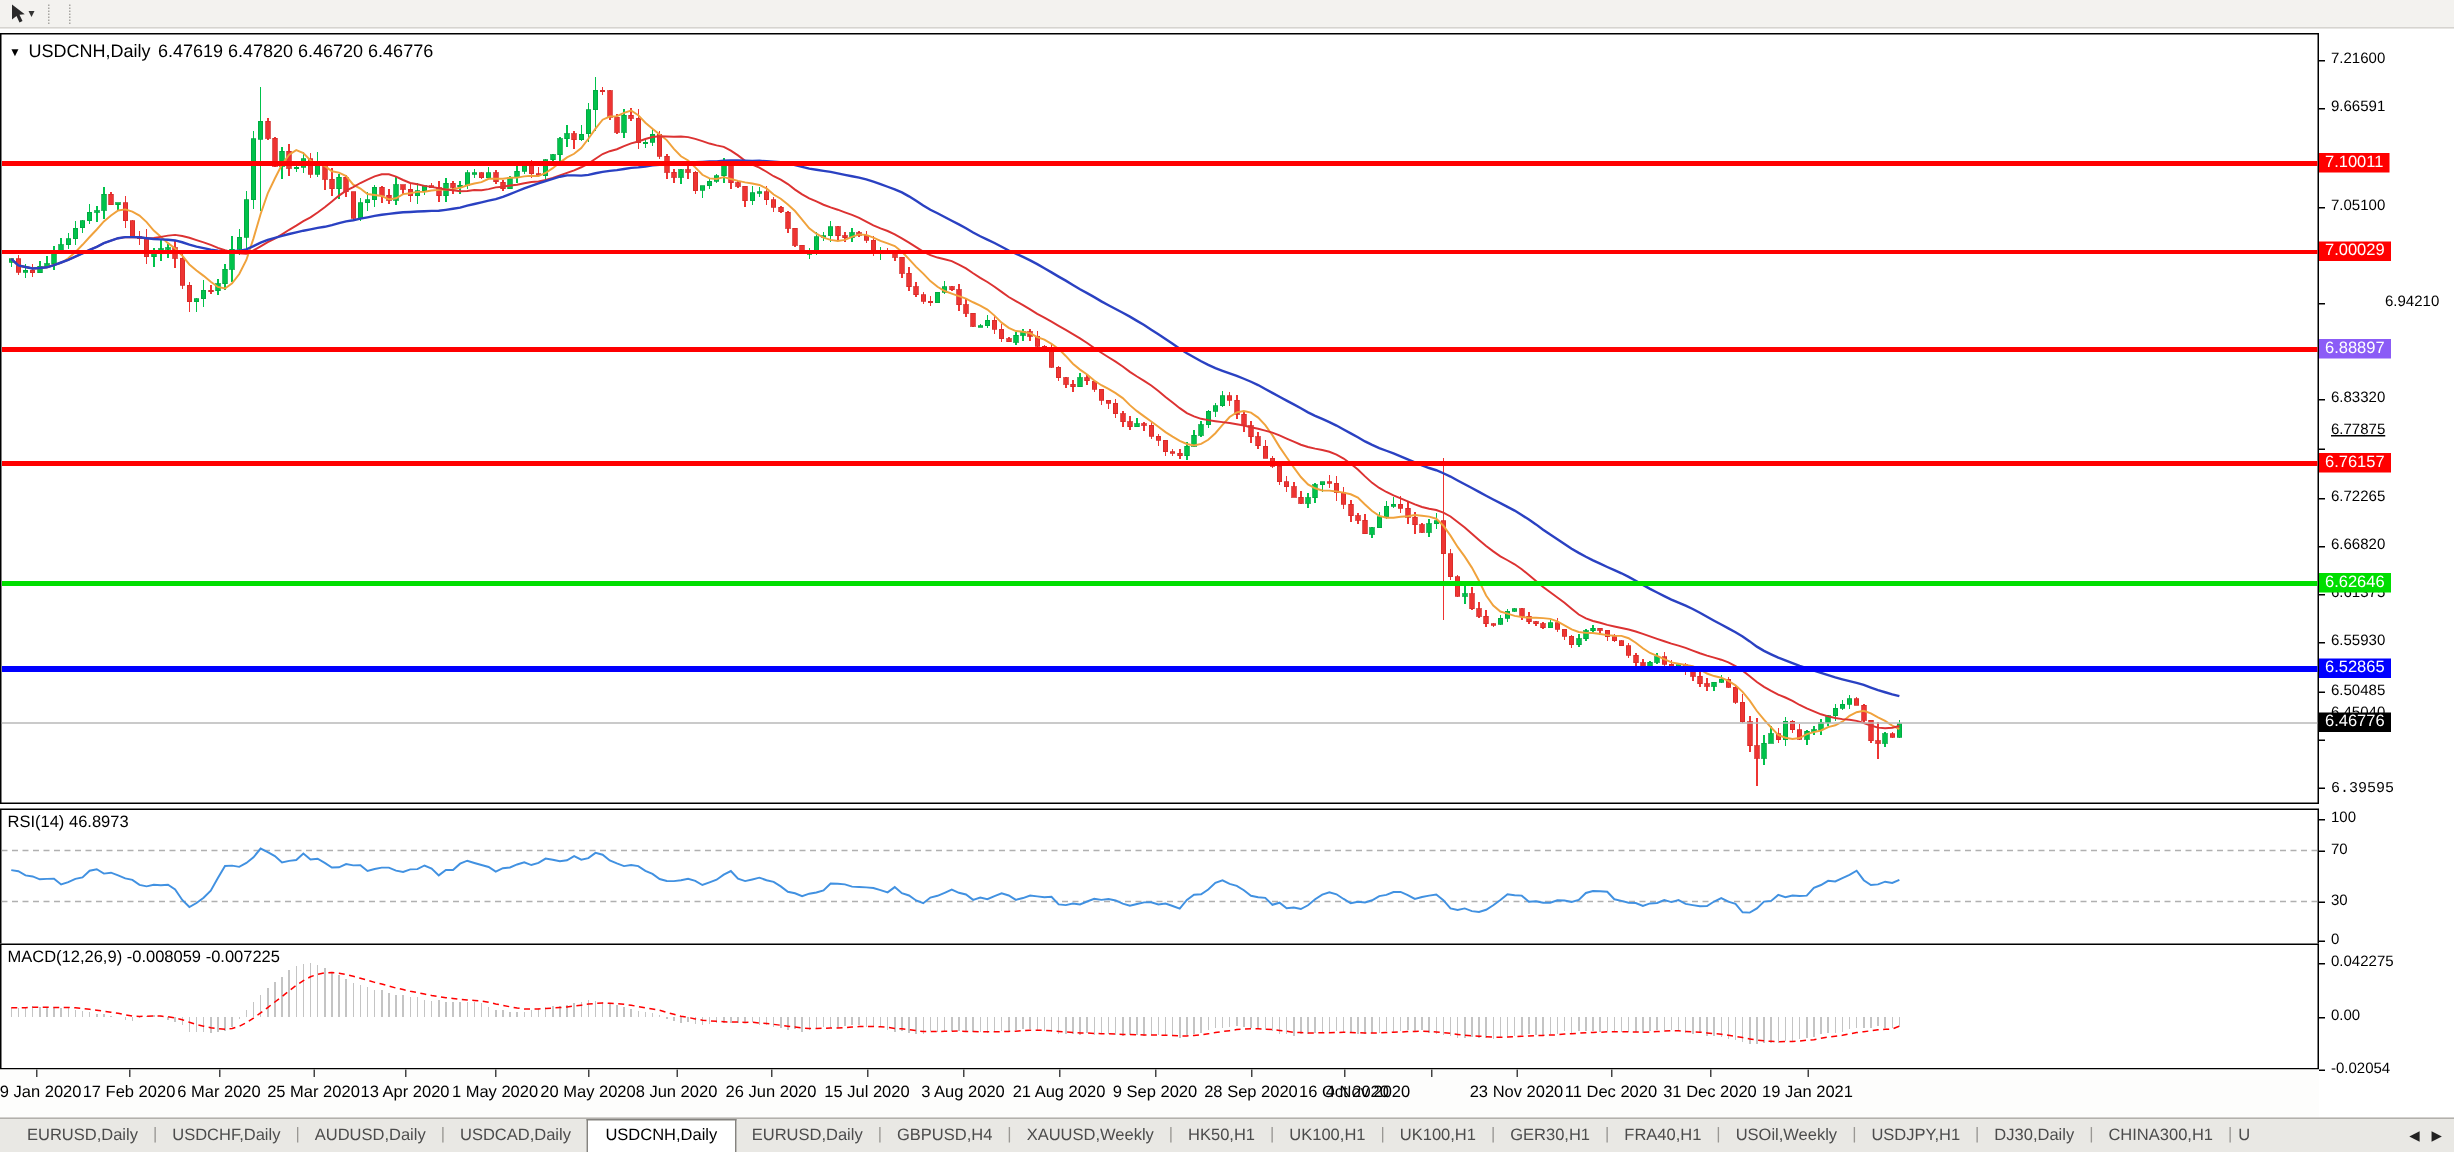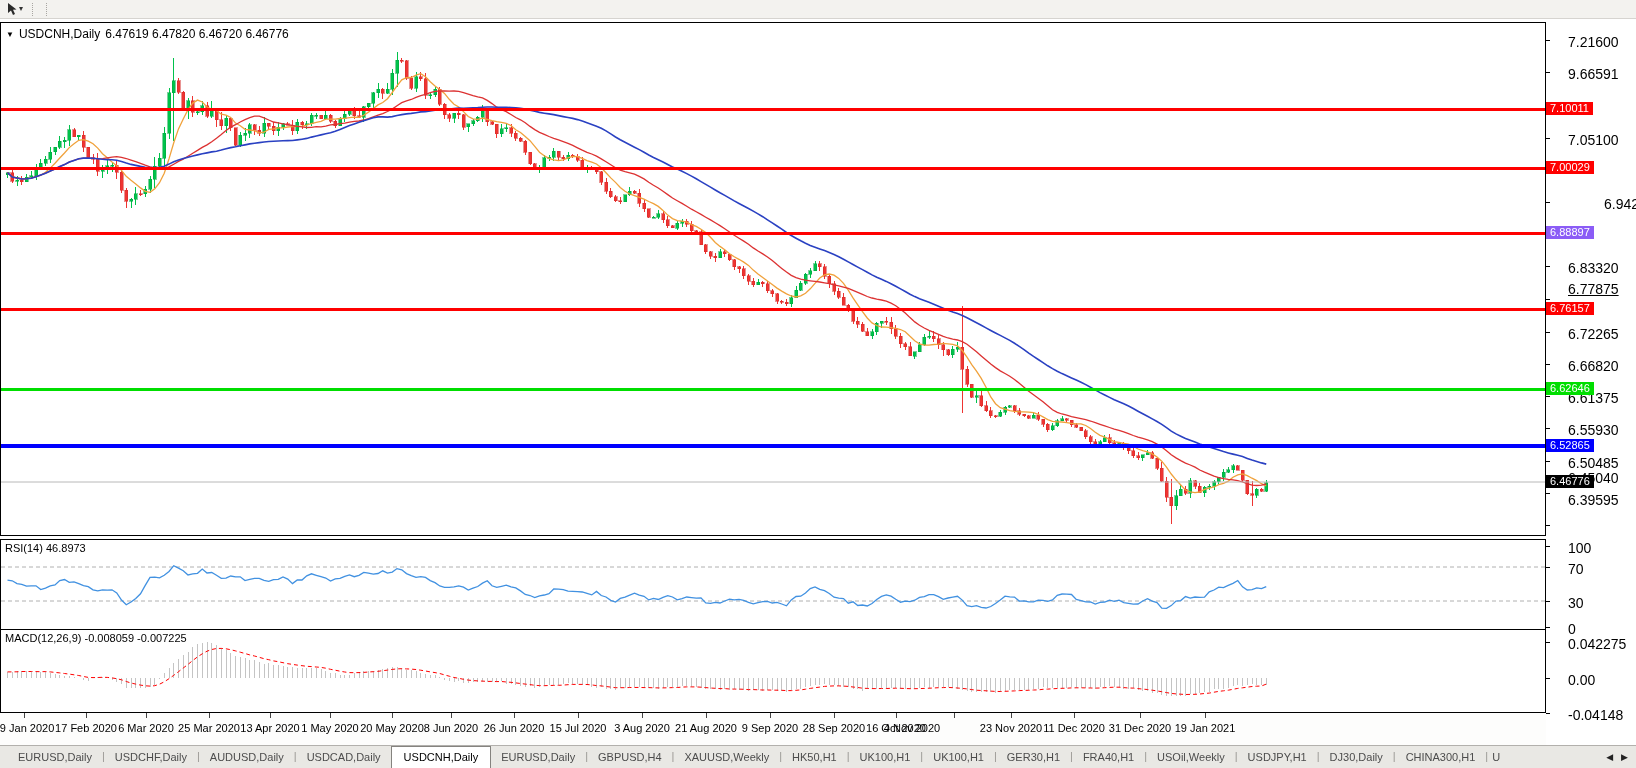--- a/index.html
+++ b/index.html
@@ -25,21 +25,21 @@
   .splitter{position:absolute;left:0;width:1546px;height:3px;cursor:row-resize;}
   #split1{top:516px;} #split2{top:606px;}
 
   #chart-title{position:absolute;left:5px;top:4px;font-size:12px;color:#000;display:flex;align-items:center;gap:5px;white-space:nowrap;}
   #chart-title .tri{font-size:8px;}
   .ind-label{position:absolute;left:4px;top:2px;font-size:11px;color:#000;white-space:nowrap;}
 
   
   #axis-col{position:absolute;left:1546px;top:0px;width:90px;height:725px;background:#fff;}
   .tickmark{position:absolute;left:0;width:4px;height:1px;background:#000;}
-  .ticklabel{position:absolute;left:8px;font-size:14px;color:#000;white-space:nowrap;margin-left:14px;}
+  .ticklabel{position:absolute;left:8px;font-size:10px;color:#000;white-space:nowrap;}
   .chip{position:absolute;left:0;height:13px;line-height:13px;font-size:11px;color:#fff;
     padding:0 4px;white-space:nowrap;}
 
   
   #date-axis{position:absolute;left:0;top:693px;width:1546px;height:32px;background:#fdfdfc;}
   .date-tick{position:absolute;top:0;width:1px;height:5px;background:#444;}
   .date-label{position:absolute;top:9px;width:90px;margin-left:-45px;text-align:center;font-size:11px;color:#000;white-space:nowrap;}
 
   
   #tabbar{position:absolute;left:0;top:745px;width:1636px;height:23px;background:#e9e8e4;
@@ -978,42 +978,42 @@
         <div class="ticklabel" style="top:337.94269324028636px;">6.66820</div>
         <div class="tickmark" style="top:376.1444792713941px;"></div>
         <div class="ticklabel" style="top:370.1444792713941px;text-align:center;">6.61375</div>
         <div class="tickmark" style="top:408.34626530250137px;"></div>
         <div class="ticklabel" style="top:402.34626530250137px;">6.55930</div>
         <div class="tickmark" style="top:440.5480513336091px;"></div>
         <div class="ticklabel" style="top:434.5480513336091px;">6.50485</div>
         <div class="tickmark" style="top:472.7498373647169px;"></div>
         <div class="ticklabel" style="top:450px;">6.45040</div>
         <div class="tickmark" style="top:504.95162339582464px;"></div>
-        <div class="ticklabel" style="top:472px;">6.39595</div>
+        <div class="ticklabel" style="top:501px;font-family:Liberation Mono, monospace;">6.39595</div>
         <div class="chip" style="top:81.51067478857414px;background:#ff0000;">7.10011</div>
         <div class="chip" style="top:140.54432550712653px;background:#ff0000;">7.00029</div>
         <div class="chip" style="top:206.37908805961342px;background:#8b5cf6;">6.88897</div>
         <div class="chip" style="top:281.7235791590278px;background:#ff0000;">6.76157</div>
         <div class="chip" style="top:361.6277721923237px;background:#00de00;">6.62646</div>
         <div class="chip" style="top:419.47270684251px;background:#0000ff;">6.52865</div>
         <div class="chip" style="top:455.48311550062084px;background:#000000;">6.46776</div>
         <div class="tickmark" style="top:526px;"></div>
         <div class="ticklabel" style="top:520px;">100</div>
         <div class="tickmark" style="top:547px;"></div>
         <div class="ticklabel" style="top:541px;">70</div>
         <div class="tickmark" style="top:581px;"></div>
         <div class="ticklabel" style="top:575px;">30</div>
         <div class="tickmark" style="top:606.5px;"></div>
         <div class="ticklabel" style="top:600.5px;">0</div>
         <div class="tickmark" style="top:622.324894514768px;"></div>
         <div class="ticklabel" style="top:616.324894514768px;">0.042275</div>
         <div class="tickmark" style="top:658px;"></div>
         <div class="ticklabel" style="top:652px;">0.00</div>
         <div class="tickmark" style="top:693.0042194092827px;"></div>
-        <div class="ticklabel" style="top:687.0042194092827px;">-0.04148</div>
+        <div class="ticklabel" style="top:687.0042194092827px;">-0.02054</div>
       </div>
   </div>
 
   <div id="tabbar">
       <span class="tab">EURUSD,Daily</span>
       <span class="sep">|</span>
       <span class="tab">USDCHF,Daily</span>
       <span class="sep">|</span>
       <span class="tab">AUDUSD,Daily</span>
       <span class="sep">|</span>

